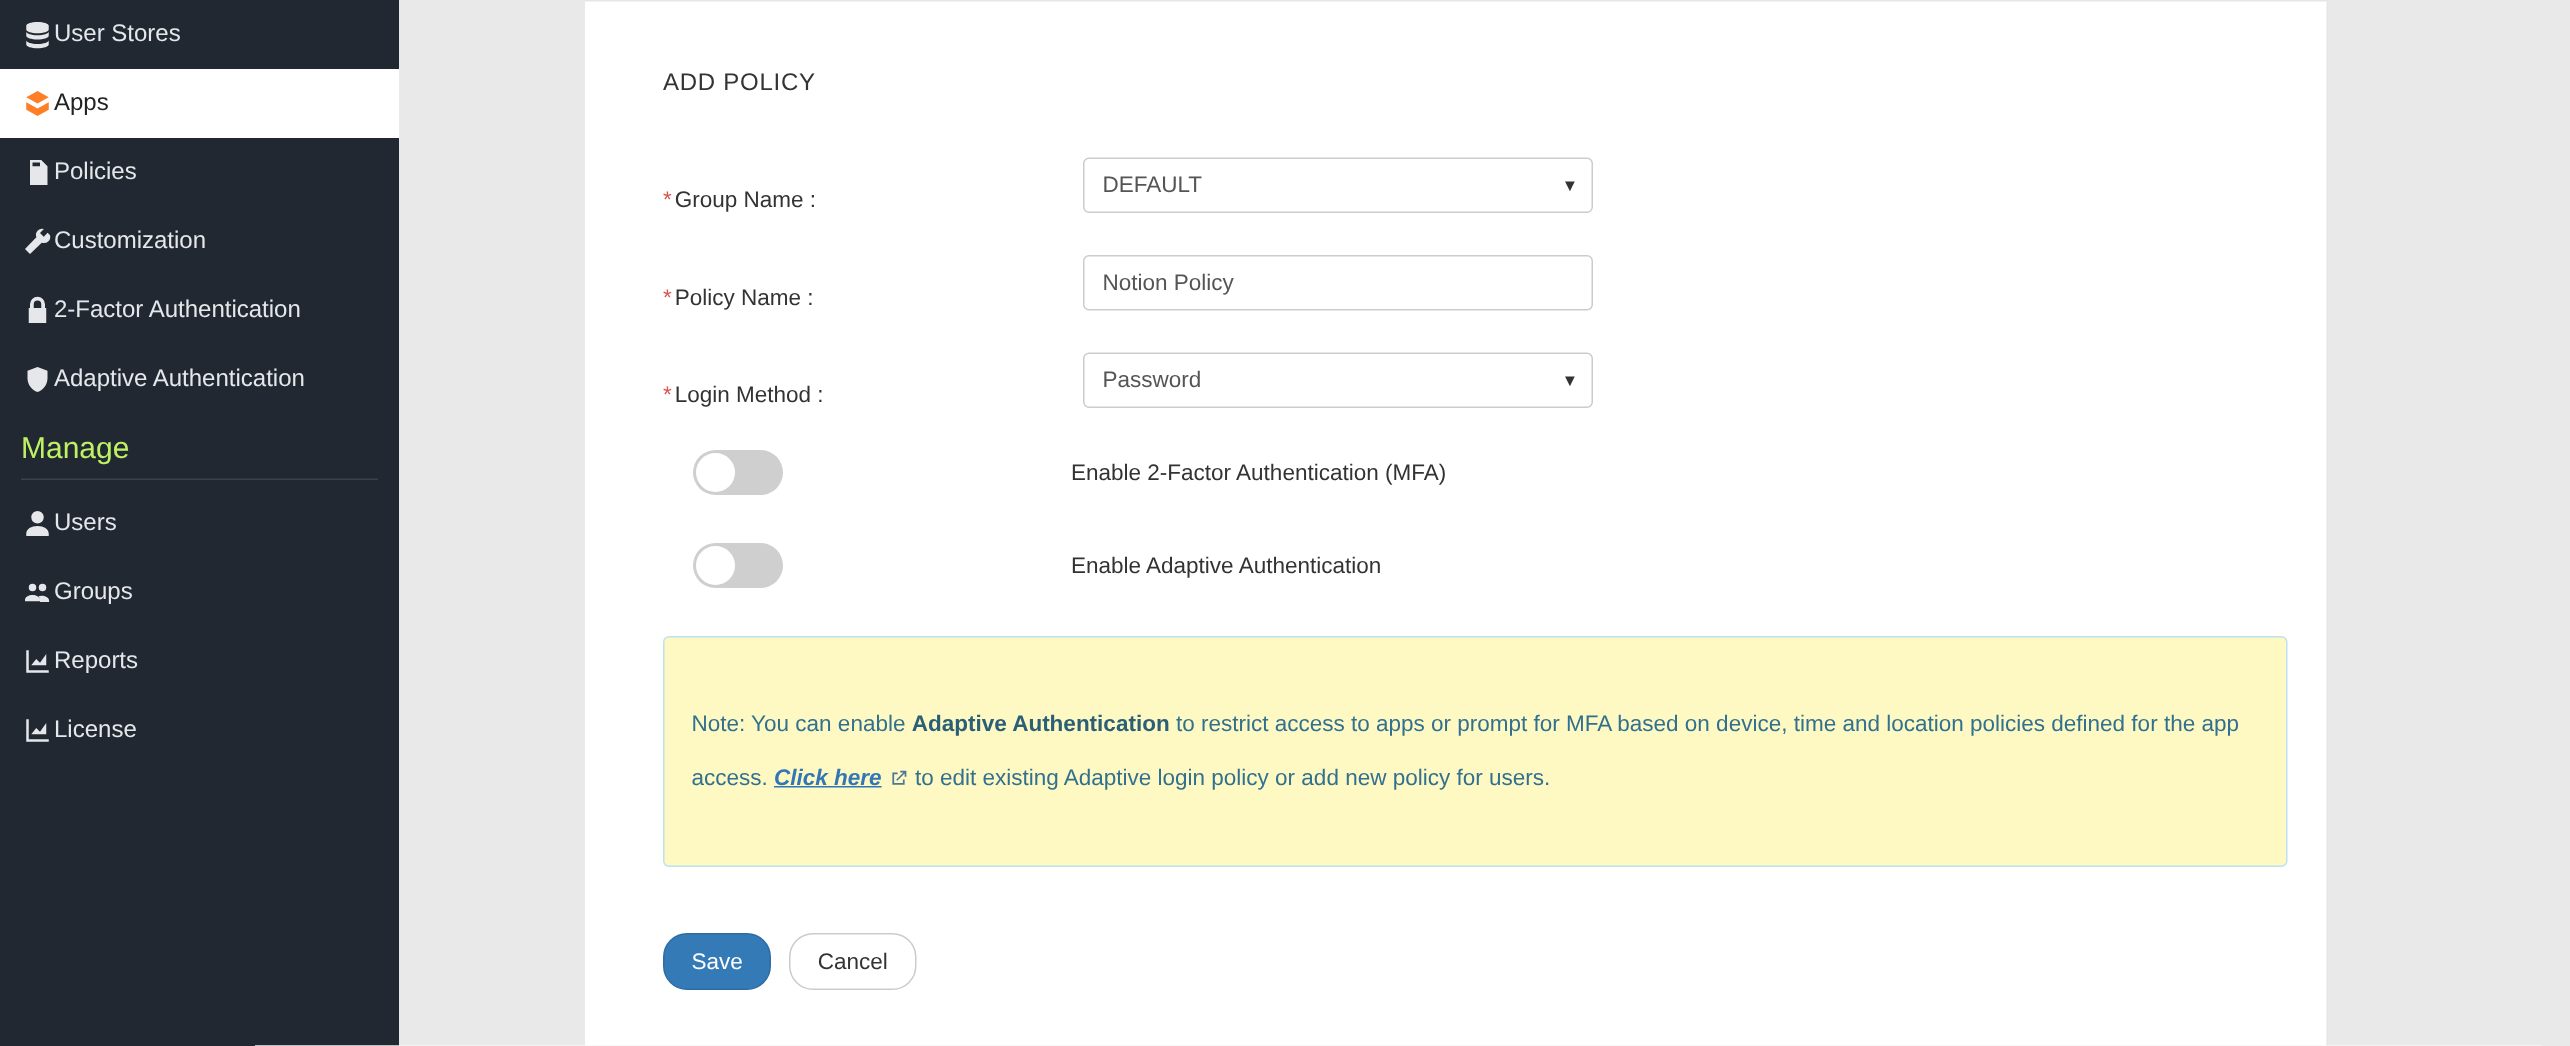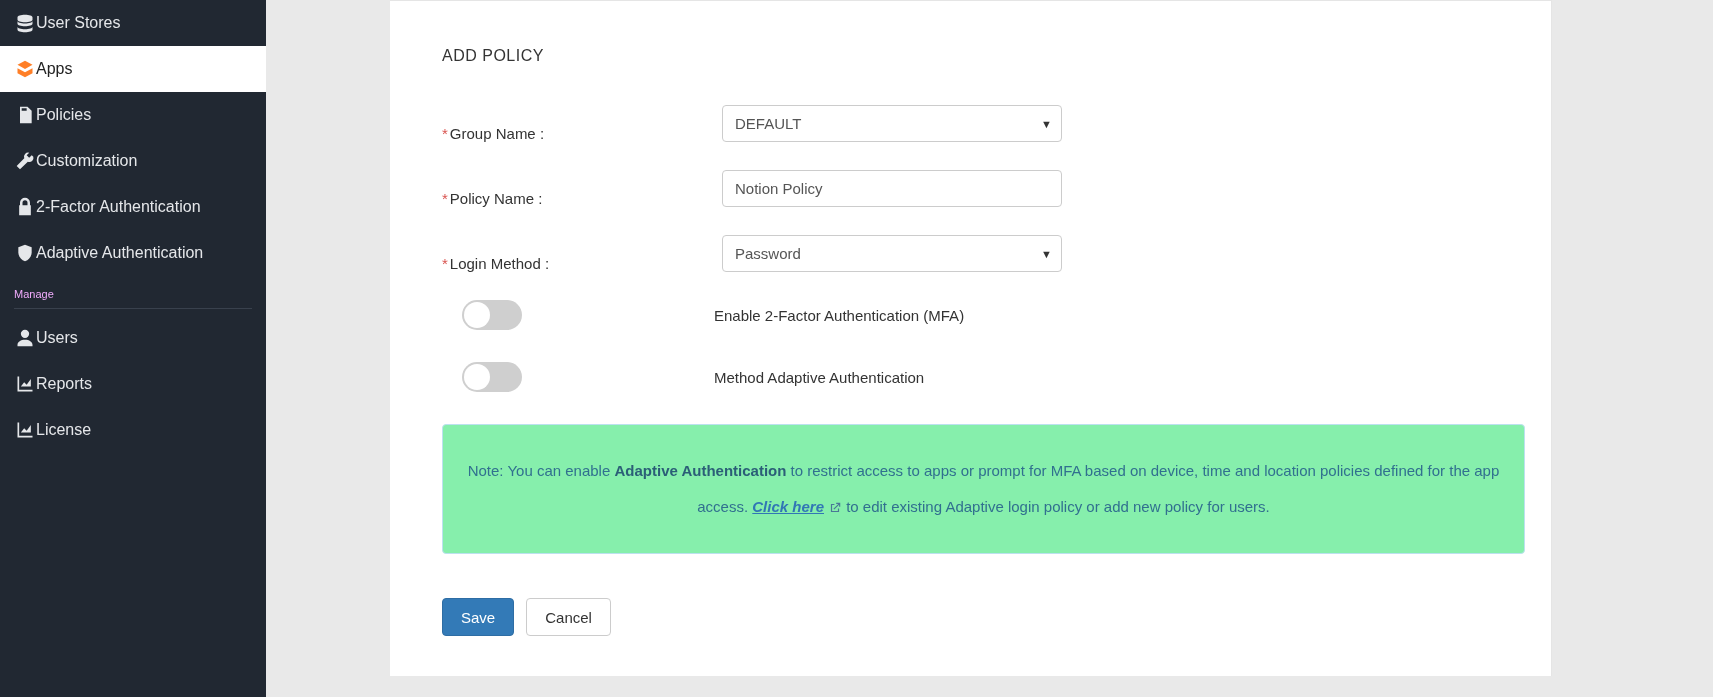--- a/index.html
+++ b/index.html
@@ -35,22 +35,22 @@
     width: 22px;
     height: 22px;
     display: inline-flex;
     align-items: center;
     justify-content: center;
     flex-shrink: 0;
   }
   .sidebar-item.active .icon svg { fill: #ff7f27; }
   .sidebar-item .icon svg { fill: #e5e7ea; width: 20px; height: 20px; }
   .sidebar-header {
-    color: #f0abfc;
-    font-size: 11px;
+    color: #bef264;
+    font-size: 20px;
     padding: 12px 14px 8px 14px;
   }
   .sidebar-divider {
     border: none;
     border-top: 1px solid #39414d;
     margin: 0 14px 6px 14px;
   }
   .content-wrap {
     flex: 1;
     background: #e9e9e9;
@@ -124,50 +124,49 @@
     width: 26px;
     height: 26px;
     border-radius: 50%;
     background: #fff;
   }
   .toggle-label {
     font-size: 15px;
     color: #333;
   }
   .note-box {
-    background: #86efac;
+    background: #fef9c3;
     border: 1px solid #bce1ef;
     border-radius: 4px;
-    padding: 28px 18px;
+    padding: 40px 18px;
     font-size: 15px;
     color: #31708f;
     line-height: 2.4;
     margin-top: 20px;
     width: 100%;
-    text-align: center;
   }
   .note-box .adaptive-bold { font-weight: 700; color: #2b5e77; }
   .note-link {
     color: #3176b5;
     font-style: italic;
     font-weight: 700;
     text-decoration: underline;
     cursor: pointer;
   }
   .ext-icon { display:inline-flex; vertical-align:middle; margin-left:4px; }
   .ext-icon svg { width:14px; height:14px; fill:#4a7896; }
   .button-row {
     margin-top: 44px;
     display: flex;
     gap: 12px;
   }
   .btn {
     height: 38px;
     padding: 0 18px;
-    border-radius: 4px;
+    border-radius: 16px;
     font-size: 15px;
     cursor: pointer;
   }
   .btn-primary {
     background: #337ab7;
     color: #fff;
     border: 1px solid #2e6da4;
   }
   .btn-default {
     background: #fff;
@@ -238,20 +237,28 @@
 
   <div class="sidebar-item">
     <span class="icon">
       <svg viewBox="0 0 24 24">
           <path d="M12 12a5 5 0 100-10 5 5 0 000 10zm0 2c-5 0-9 2.5-9 6v2h18v-2c0-3.5-4-6-9-6z"></path>
         </svg>
     </span>
     <span>Users</span>
   </div>
 
+  <div class="sidebar-item">
+    <span class="icon">
+      <svg viewBox="0 0 24 24">
+          <path d="M8 11a3 3 0 100-6 3 3 0 000 6zm8 0a3 3 0 100-6 3 3 0 000 6zM2 19v-1c0-2.7 3.3-4 6-4s6 1.3 6 4v1H2zm12 0v-1c0-1.2-.5-2.2-1.3-3 .8-.3 1.7-.5 2.6-.5 2.7 0 6 1.3 6 4v1h-7.3z"></path>
+        </svg>
+    </span>
+    <span>Groups</span>
+  </div>
 
   <div class="sidebar-item">
     <span class="icon">
       <svg viewBox="0 0 24 24">
           <path d="M3 3v18h18v-2H5V3H3zm4 12l4-5 3 3 5-7v9H7z"></path>
         </svg>
     </span>
     <span>Reports</span>
   </div>
 
@@ -302,21 +309,21 @@
       </div>
       <span class="toggle-label">Enable 2-Factor Authentication (MFA)</span>
     </div>
 
     <div class="toggle-row">
       <div class="toggle-col1">
         <div class="toggle">
           <div class="toggle-knob"></div>
         </div>
       </div>
-      <span class="toggle-label">Method Adaptive Authentication</span>
+      <span class="toggle-label">Enable Adaptive Authentication</span>
     </div>
 
     <div class="note-box">
       <span>Note: You can enable </span><span class="adaptive-bold">Adaptive Authentication</span><span> to restrict access to apps or prompt for MFA based on device, time and location policies defined for the app access. </span><a class="note-link">Click here</a><span class="ext-icon">
           <svg viewBox="0 0 24 24">
             <path d="M14 3h7v7h-2V6.4l-8.3 8.3-1.4-1.4L17.6 5H14V3zM5 5h6v2H7v10h10v-4h2v6H5V5z"></path>
           </svg>
         </span><span> to edit existing Adaptive login policy or add new policy for users.</span>
     </div>
 

